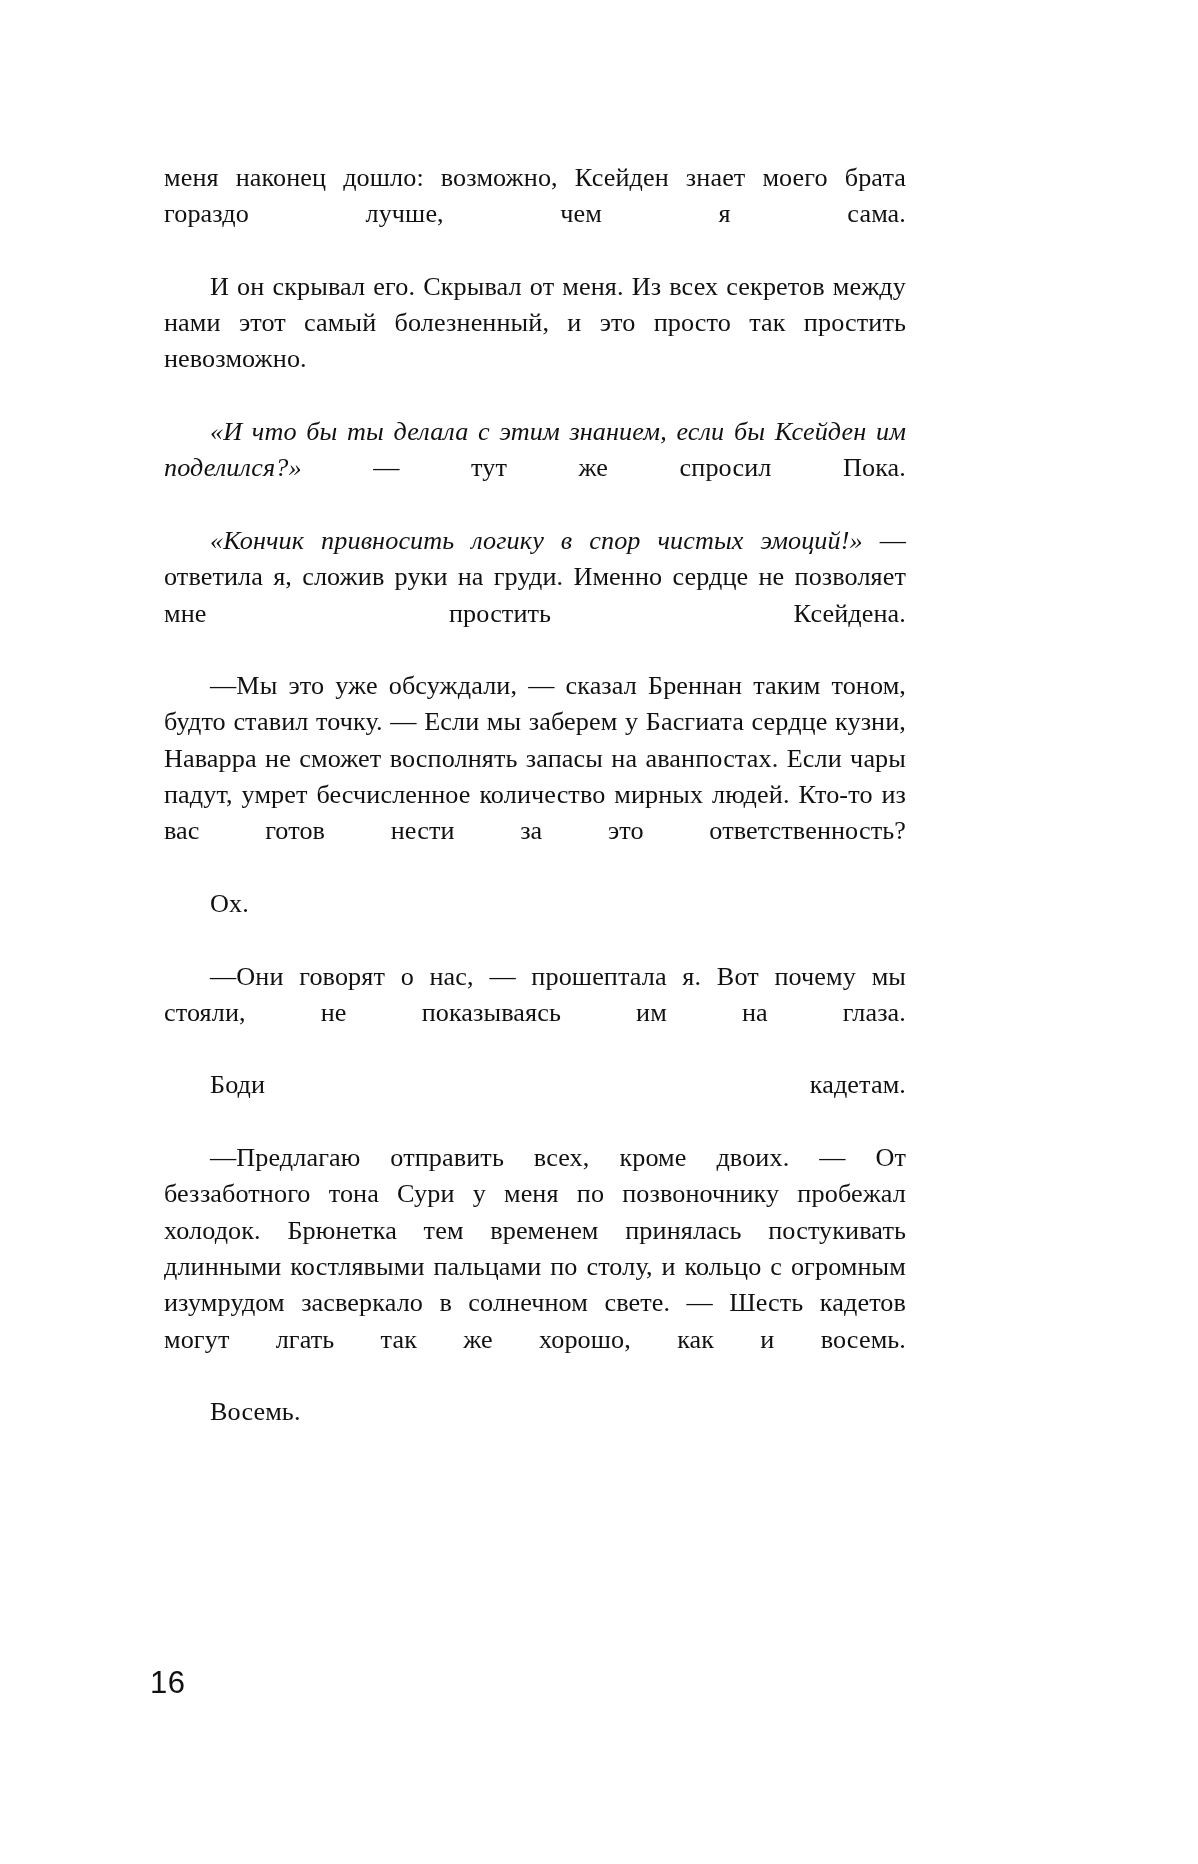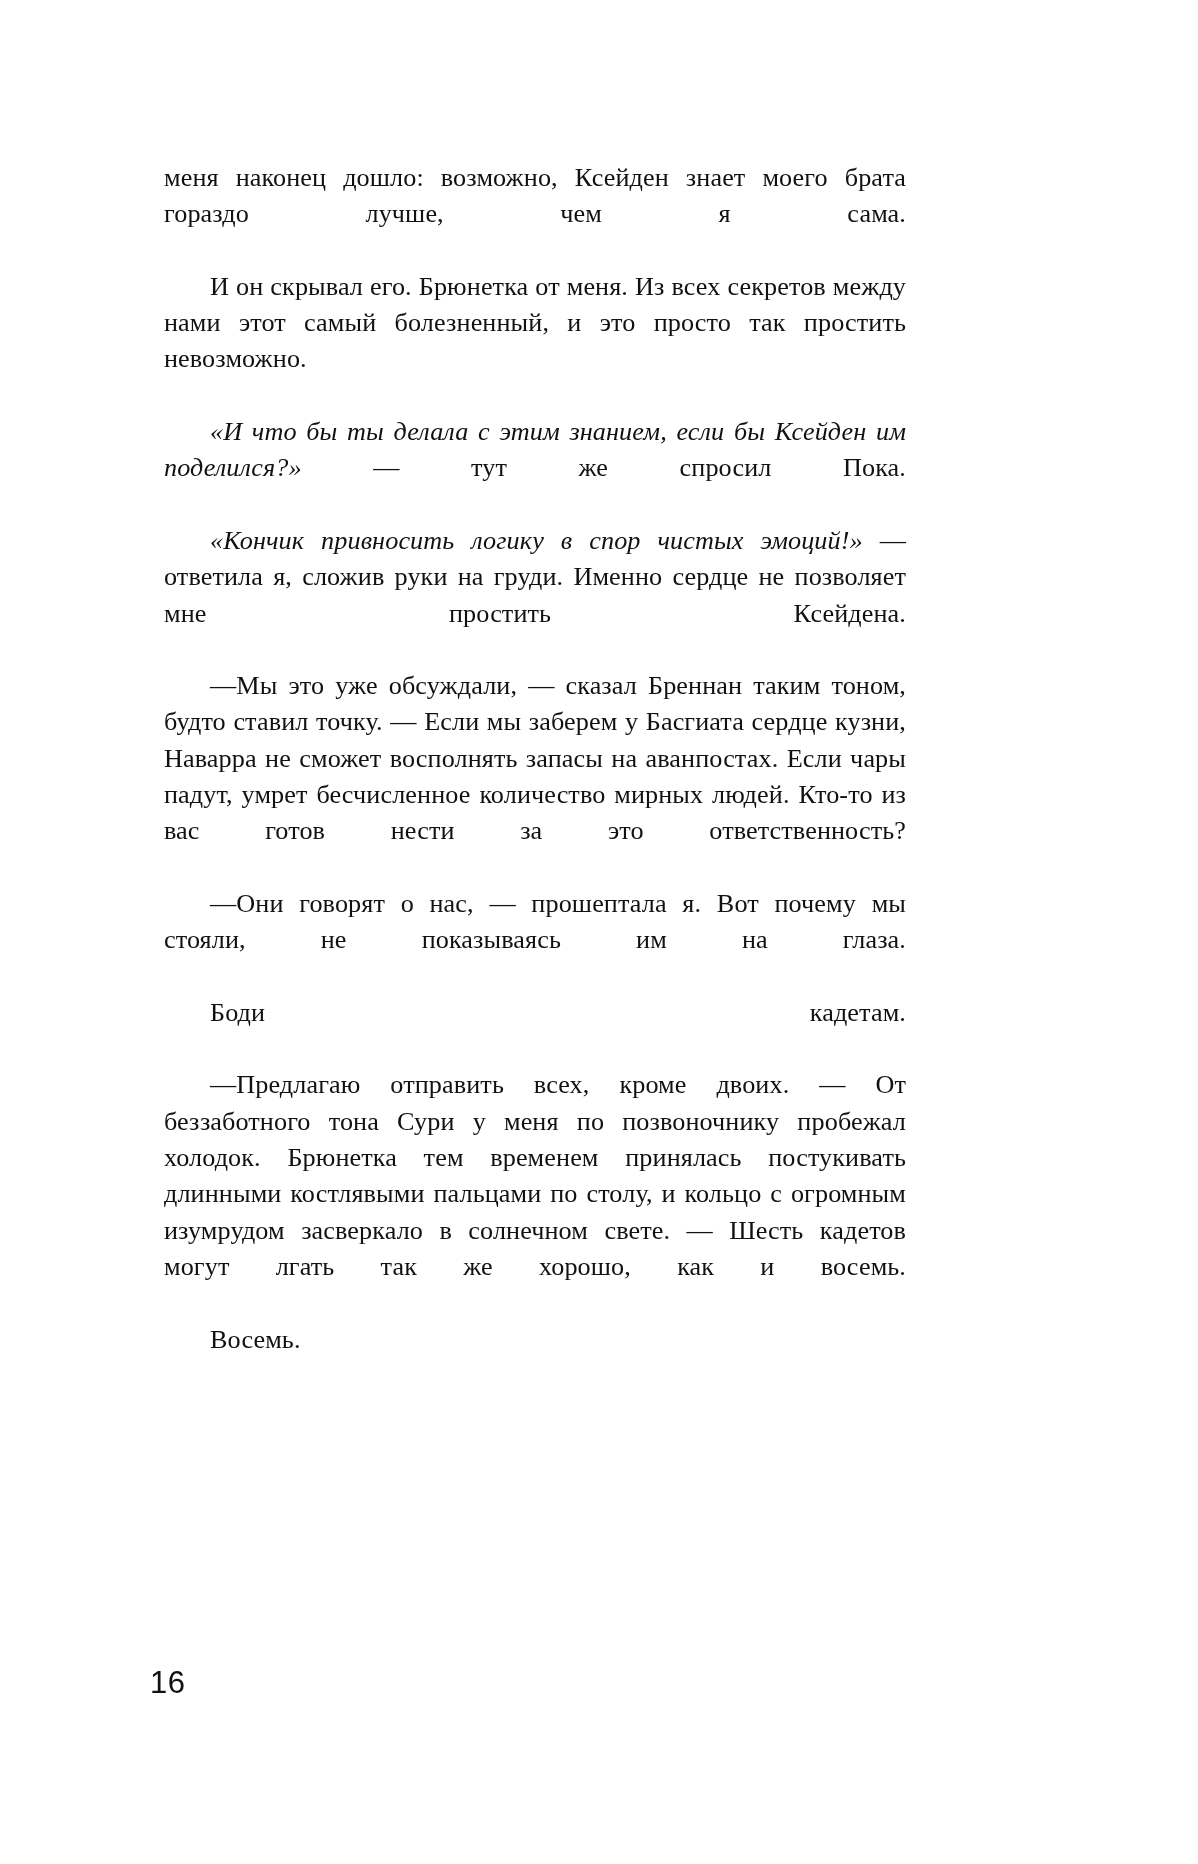--- a/index.html
+++ b/index.html
@@ -72,30 +72,31 @@
 </style>
 </head>
 <body>
 
 <div id="page">
 
   <div id="text-column">
 
     <p class="para no-indent">меня наконец дошло: возможно, Ксейден знает моего брата гораздо лучше, чем я сама.</p>
 
-    <p class="para">И он скрывал его. Брюнетка от меня. Из всех секретов между нами этот самый болезненный, и это просто так простить невозможно.</p>
+    <p class="para">И он скрывал его. Скрывал от меня. Из всех секретов между нами этот самый болезненный, и это просто так простить невозможно.</p>
 
     <p class="para"><span class="ital">«И что бы ты делала с этим знанием, если бы Ксейден им поделился?»</span><span> — тут же спросил Пока.</span></p>
 
     <p class="para"><span class="ital">«Кончик привносить логику в спор чистых эмоций!»</span><span> — ответила я, сложив руки на груди. Именно сердце не позволяет мне простить Ксейдена.</span></p>
 
     <p class="para">—Мы это уже обсуждали, — сказал Бреннан таким тоном, будто ставил точку. — Если мы заберем у Басгиата сердце кузни, Наварра не сможет восполнять запасы на аванпостах. Если чары падут, умрет бесчисленное количество мирных людей. Кто-то из вас готов нести за это ответственность?</p>
 
 
 
+    <p class="para">Ох.</p>
 
     <p class="para">—Они говорят о нас, — прошептала я. Вот почему мы стояли, не показываясь им на глаза.</p>
 
     <p class="para">Боди кадетам.</p>
 
 
     <p class="para">—Предлагаю отправить всех, кроме двоих. — От беззаботного тона Сури у меня по позвоночнику пробежал холодок. Брюнетка тем временем принялась постукивать длинными костлявыми пальцами по столу, и кольцо с огромным изумрудом засверкало в солнечном свете. — Шесть кадетов могут лгать так же хорошо, как и восемь.</p>
 
     <p class="para">Восемь.</p>
 

